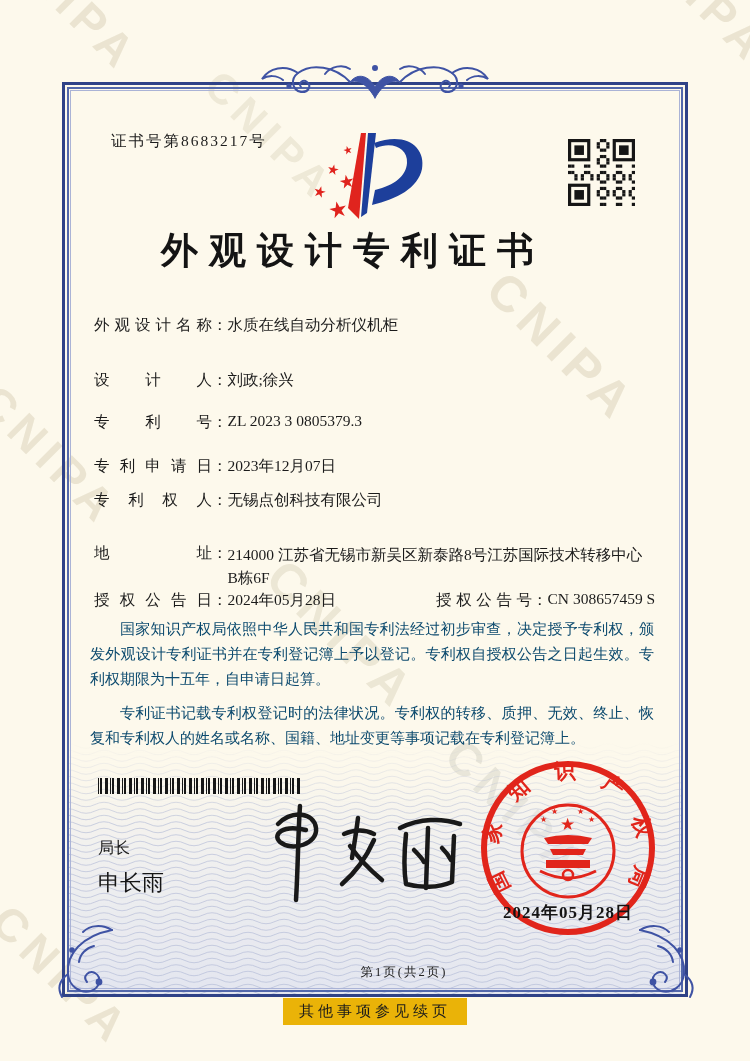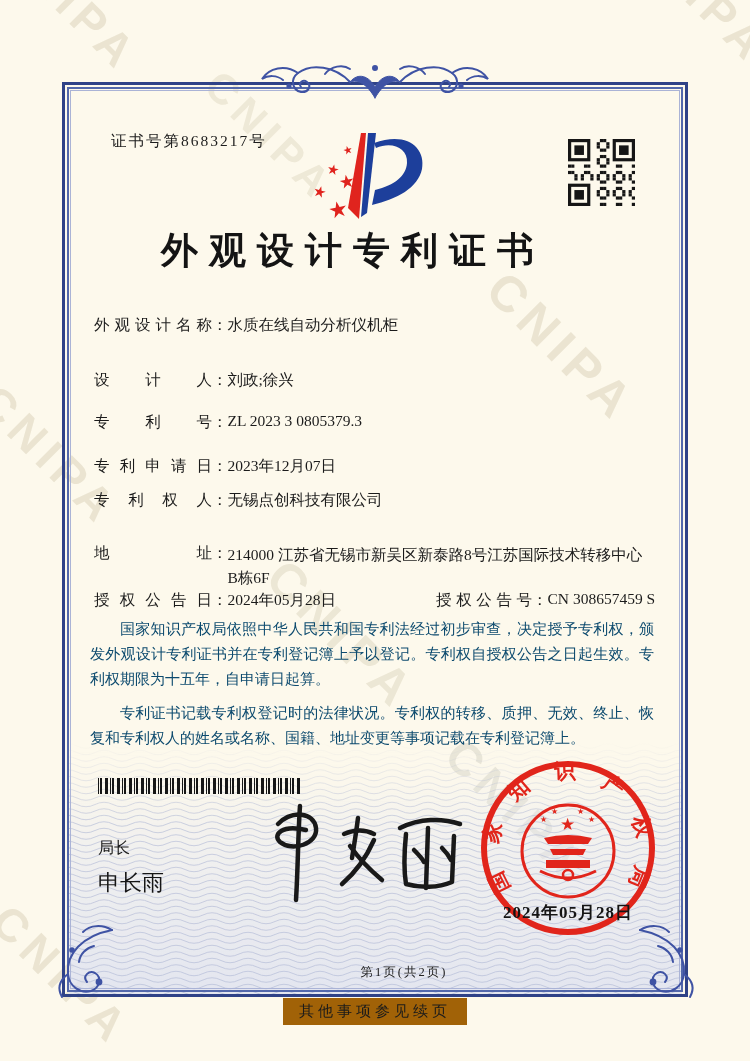--- a/index.html
+++ b/index.html
@@ -65,21 +65,21 @@
                font-size:22px;color:#161616;}
   .signature{position:absolute;left:262px;top:788px;}
 
   .seal{position:absolute;left:478px;top:758px;width:180px;height:180px;}
   .seal-date{position:absolute;left:478px;top:901px;width:180px;text-align:center;
              font-size:17px;font-weight:600;color:#141414;letter-spacing:1px;}
 
   .page-num{position:absolute;left:62px;top:964px;width:626px;text-align:center;
             font-size:12.5px;letter-spacing:2px;color:#222;margin-left:29px;}
   .note{position:absolute;left:375px;top:998px;transform:translateX(-50%);
-        background:#a16207;padding:4px 16px;font-size:15px;letter-spacing:4px;color:#1b1b1b;
+        background:#eab308;padding:4px 16px;font-size:15px;letter-spacing:4px;color:#1b1b1b;
         white-space:nowrap;}
 </style>
 </head>
 <body>
 
 <div class="page">
 
   <div class="wm wm1">CNIPA</div>
   <div class="wm wm2">CNIPA</div>
   <div class="wm wm3">CNIPA</div>

